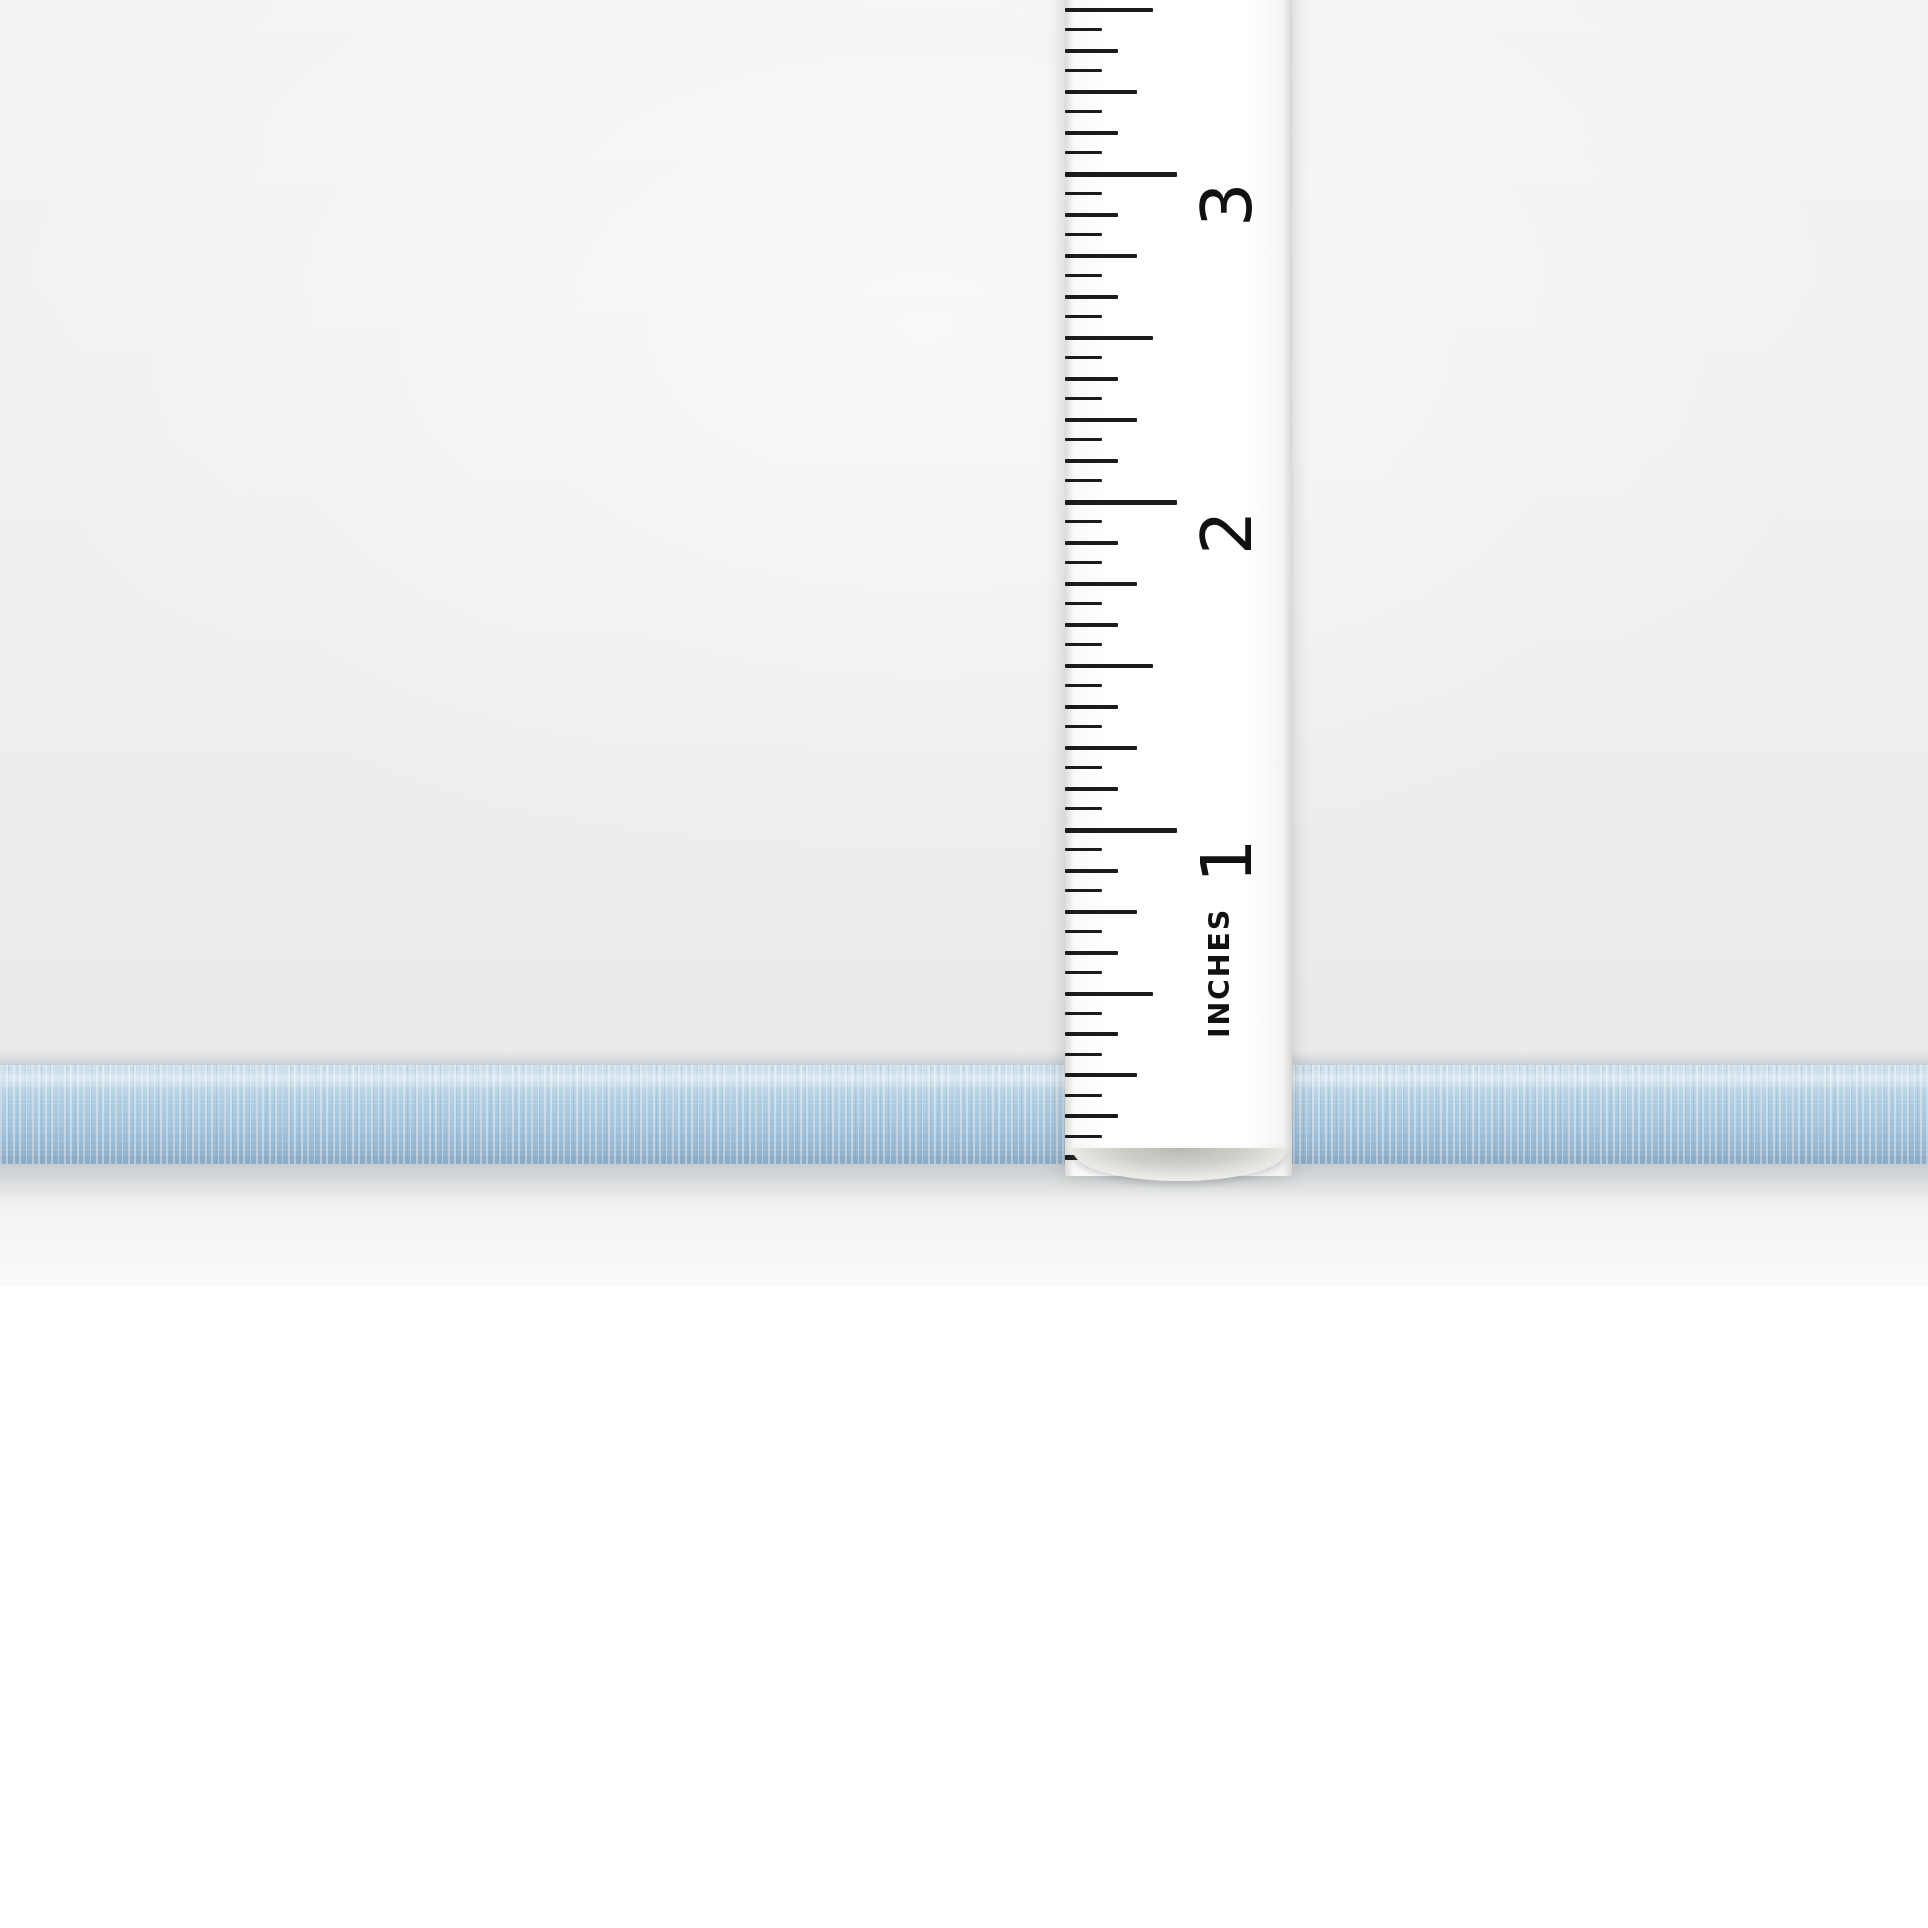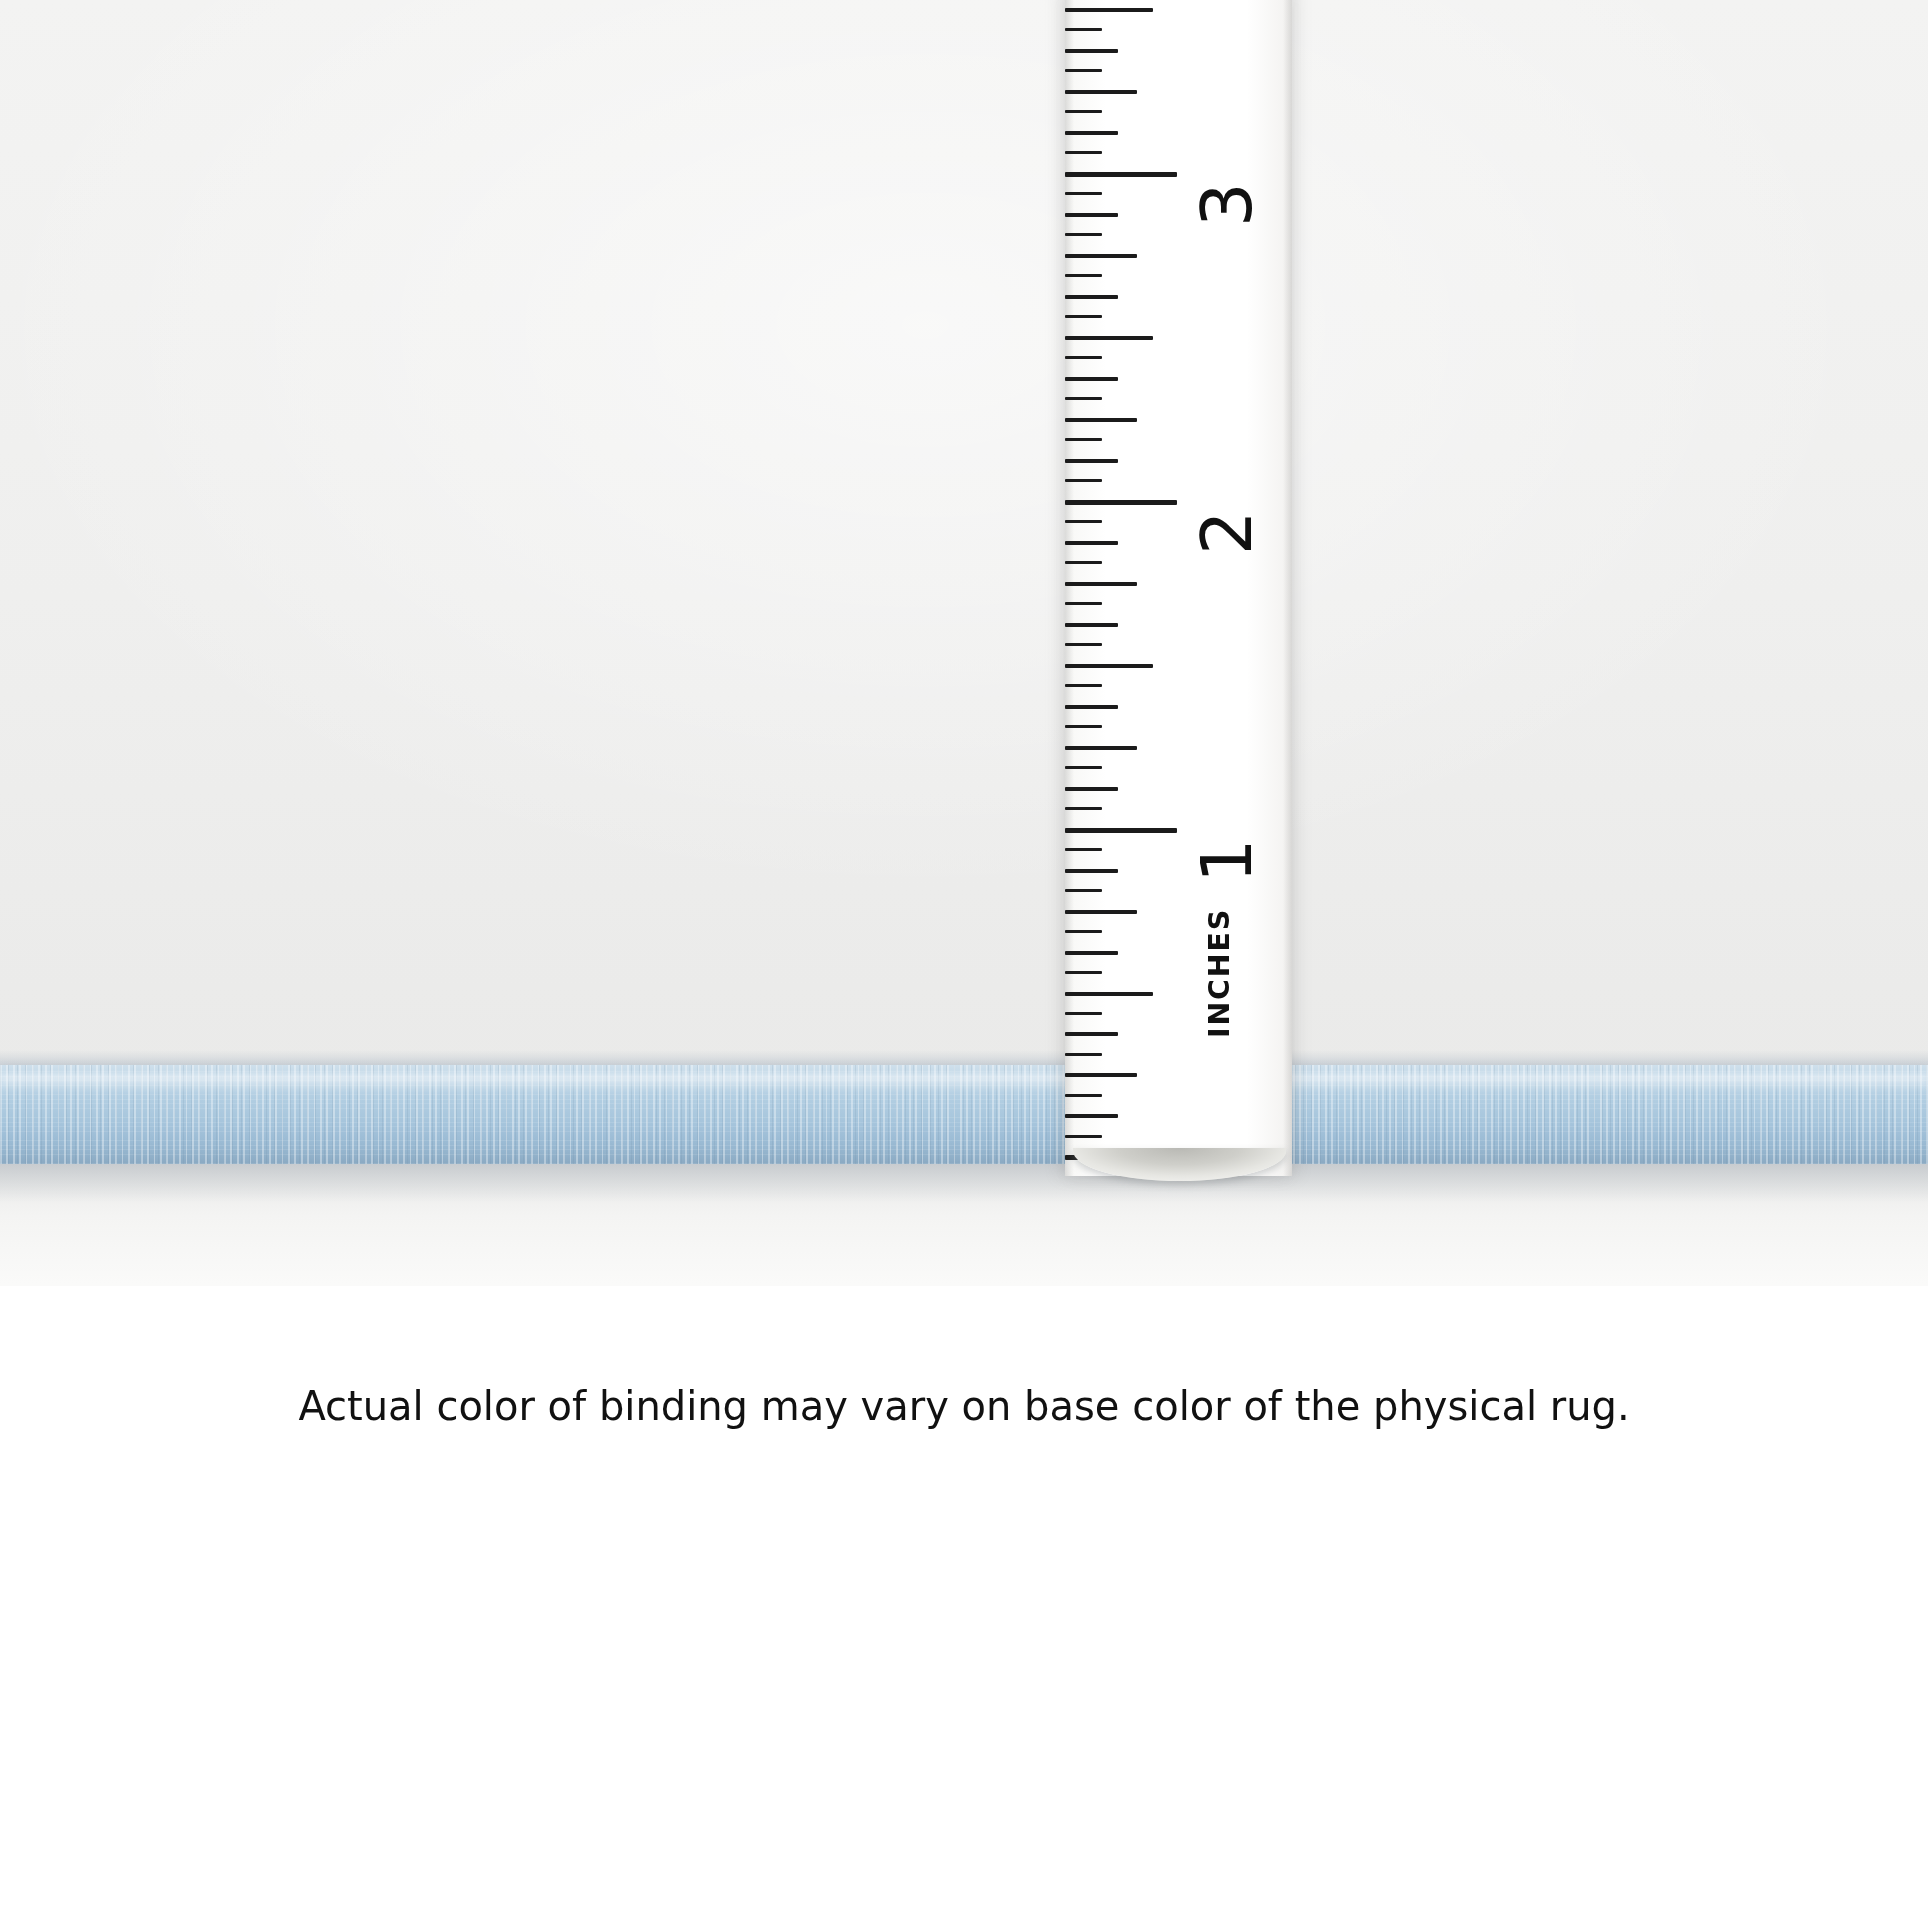--- a/index.html
+++ b/index.html
@@ -270,17 +270,16 @@
           <div class="num" style="top: 564px;">2</div>
           <div class="num" style="top: 236px;">3</div>
         </div>
       <div id="inches-label" style="top: 1047px;">INCHES</div>
     </div>
 
     <div id="ruler-tip"></div>
   </div>
 
   <div id="caption">
-    <span class="line">Actual color of binding may vary on base color of the physical rug.</span>
   </div>
 
 </div>
 
 
 </body></html>

